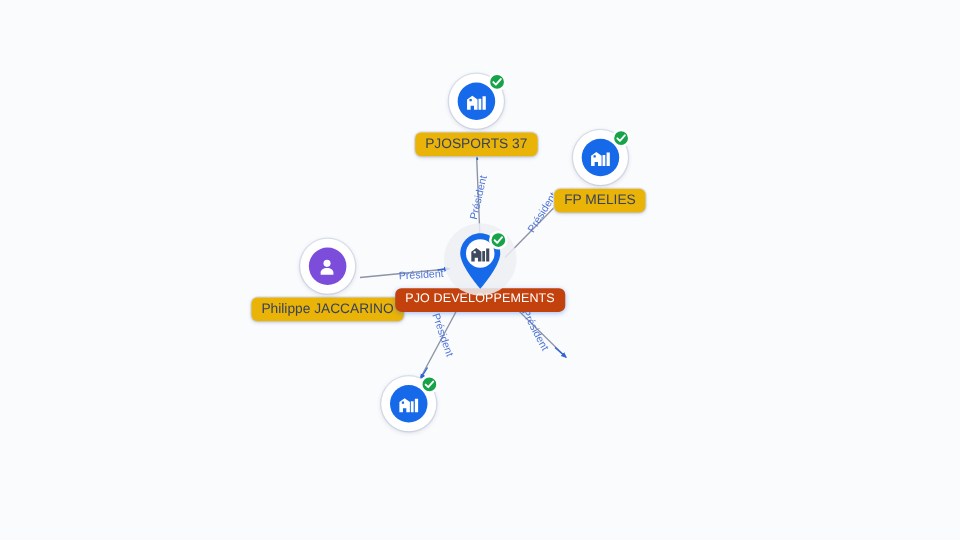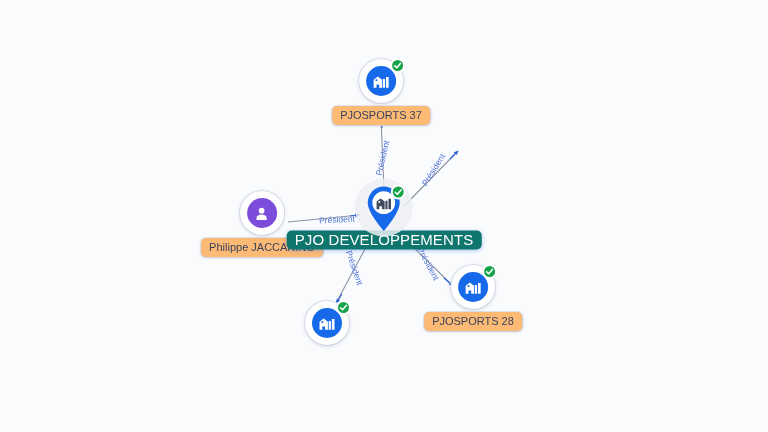--- a/index.html
+++ b/index.html
@@ -99,31 +99,31 @@
     box-sizing: border-box;
   }
   .badge-check.on-pin { top: 1px; right: -3px; }
   .badge-check svg { display: block; }
 
   
   .node-label {
     margin-top: 3px;
     padding: 3px 8px 4px;
     border-radius: 5px;
-    background: #fdba74;
+    background: #eab308;
     color: #38425c;
     font-size: 11px;
     line-height: 12px;
     white-space: nowrap;
     box-shadow: 0 1px 3px rgba(30,45,90,.16), 0 0 0 1px rgba(223,228,238,.9);
   }
   .node-label.primary {
-    background: #0f766e;
+    background: #c2410c;
     color: #ffffff;
-    font-size: 15px;
+    font-size: 10px;
     letter-spacing: .1px;
     box-shadow: 0 1px 4px rgba(22,105,232,.40);
   }
   
   .edge-label {
     position: absolute;
     color: #4f74d6;
     font-size: 8.5px;
     line-height: 9px;
     white-space: nowrap;
@@ -190,37 +190,37 @@
       </div>
       <div class="badge-check">
         <svg width="9" height="9" viewBox="0 0 24 24" fill="none" stroke="#ffffff" stroke-width="4" stroke-linecap="round" stroke-linejoin="round">
           <path d="M4 12.5 L9.5 18 L20 6"></path>
         </svg>
       </div>
     </div>
     <div class="node-label">PJOSPORTS 37</div>
   </div>
 
-
-  <div class="node" style="left:473px; top:298px;">
+  <div class="node" style="left:480px; top:137px;">
     <div class="node-disc">
       <div class="node-inner inner-blue">
         <svg width="18" height="18" viewBox="0 0 24 24" fill="#ffffff">
           <path d="M2 21V10.2l5.6-4.2 5.6 4.2V21H9.4v-4.2H5.8V21H2zm2.6-9.1h2.4v-2.2H4.6v2.2z"></path>
           <path d="M14.2 21V9.4h3V21h-3zm4.3 0V6.6H22V21h-3.5z"></path>
         </svg>
       </div>
       <div class="badge-check">
         <svg width="9" height="9" viewBox="0 0 24 24" fill="none" stroke="#ffffff" stroke-width="4" stroke-linecap="round" stroke-linejoin="round">
           <path d="M4 12.5 L9.5 18 L20 6"></path>
         </svg>
       </div>
     </div>
-    <div class="node-label">PJOSPORTS 28</div>
-  </div>
+    <div class="node-label">FP MELIES</div>
+  </div>
+
 
   <div class="node" style="left:327px; top:323px;">
     <div class="node-disc">
       <div class="node-inner inner-blue">
         <svg width="18" height="18" viewBox="0 0 24 24" fill="#ffffff">
           <path d="M2 21V10.2l5.6-4.2 5.6 4.2V21H9.4v-4.2H5.8V21H2zm2.6-9.1h2.4v-2.2H4.6v2.2z"></path>
           <path d="M14.2 21V9.4h3V21h-3zm4.3 0V6.6H22V21h-3.5z"></path>
         </svg>
       </div>
       <div class="badge-check">

